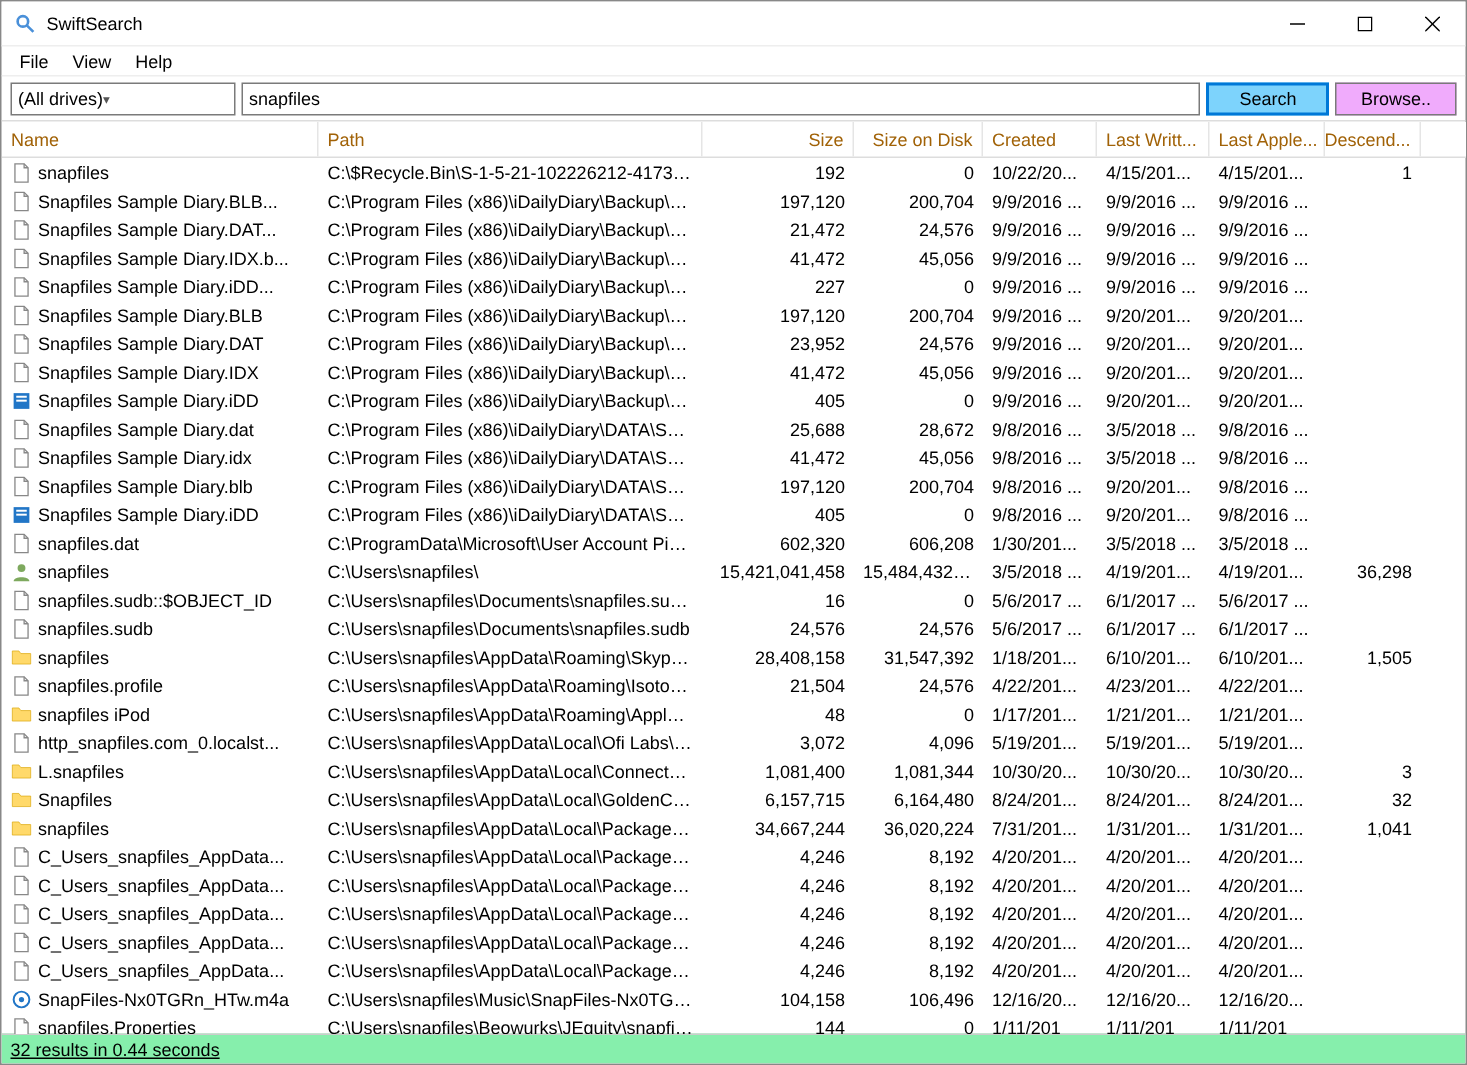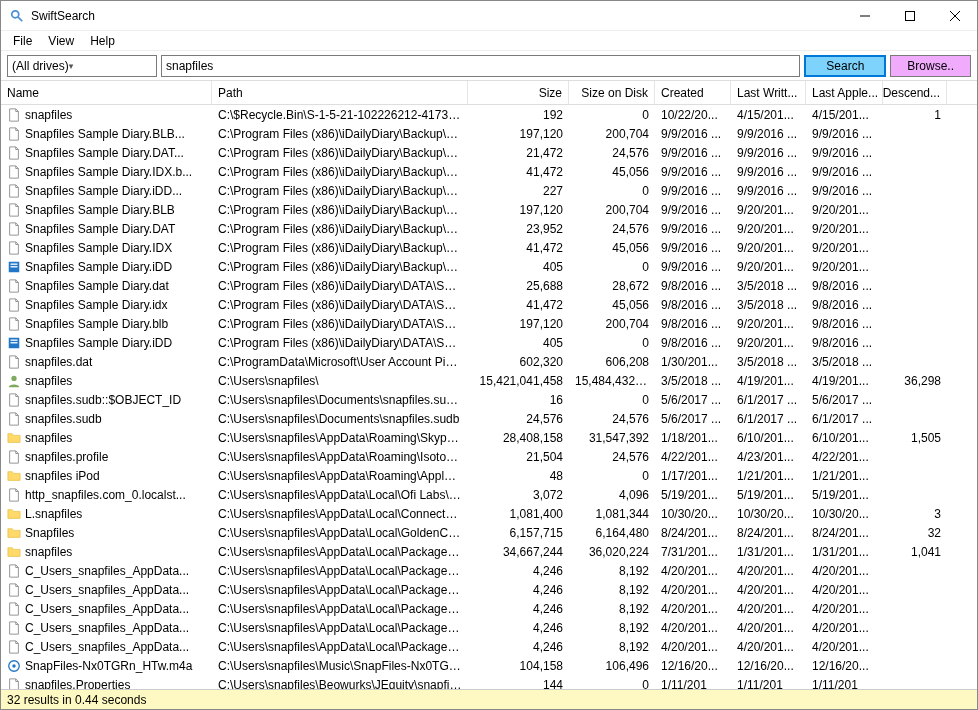--- a/index.html
+++ b/index.html
@@ -106,21 +106,21 @@
       position: sticky;
       top: 0;
       z-index: 2;
     }
     .col-h {
       padding: 4px 6px;
       border-right: 1px solid #e5e5e5;
       overflow: hidden;
       white-space: nowrap;
       text-overflow: ellipsis;
-      color: #000000;
+      color: #a16207;
       display: flex; align-items: center;
     }
     .col-h.right { justify-content: flex-end; text-align: center; }
     .row {
       display: flex;
       height: 19px;
       align-items: center;
     }
     .cell {
       padding: 1px 6px;
@@ -142,22 +142,23 @@
     .c-created { width: 76px; }
     .c-written { width: 75px; }
     .c-accessed { width: 77px; }
     .c-desc { width: 64px; }
     .statusbar {
       height: 20px;
       border-top: 1px solid #ccc;
       display: flex;
       align-items: center;
       padding: 0 6px;
-      background: #fef9c3;
+      background: #86efac;
       font-size: 12px;
+      text-decoration: underline;
     }
   </style>
 </head>
 <body>
 
 <div class="titlebar">
   <span class="titlebar-icon">
     <svg width="14" height="14" viewBox="0 0 16 16">
         <circle cx="6" cy="6" r="4" fill="none" stroke="#4a90d9" stroke-width="2"></circle>
         <line x1="9" y1="9" x2="14" y2="14" stroke="#4a90d9" stroke-width="2"></line>

